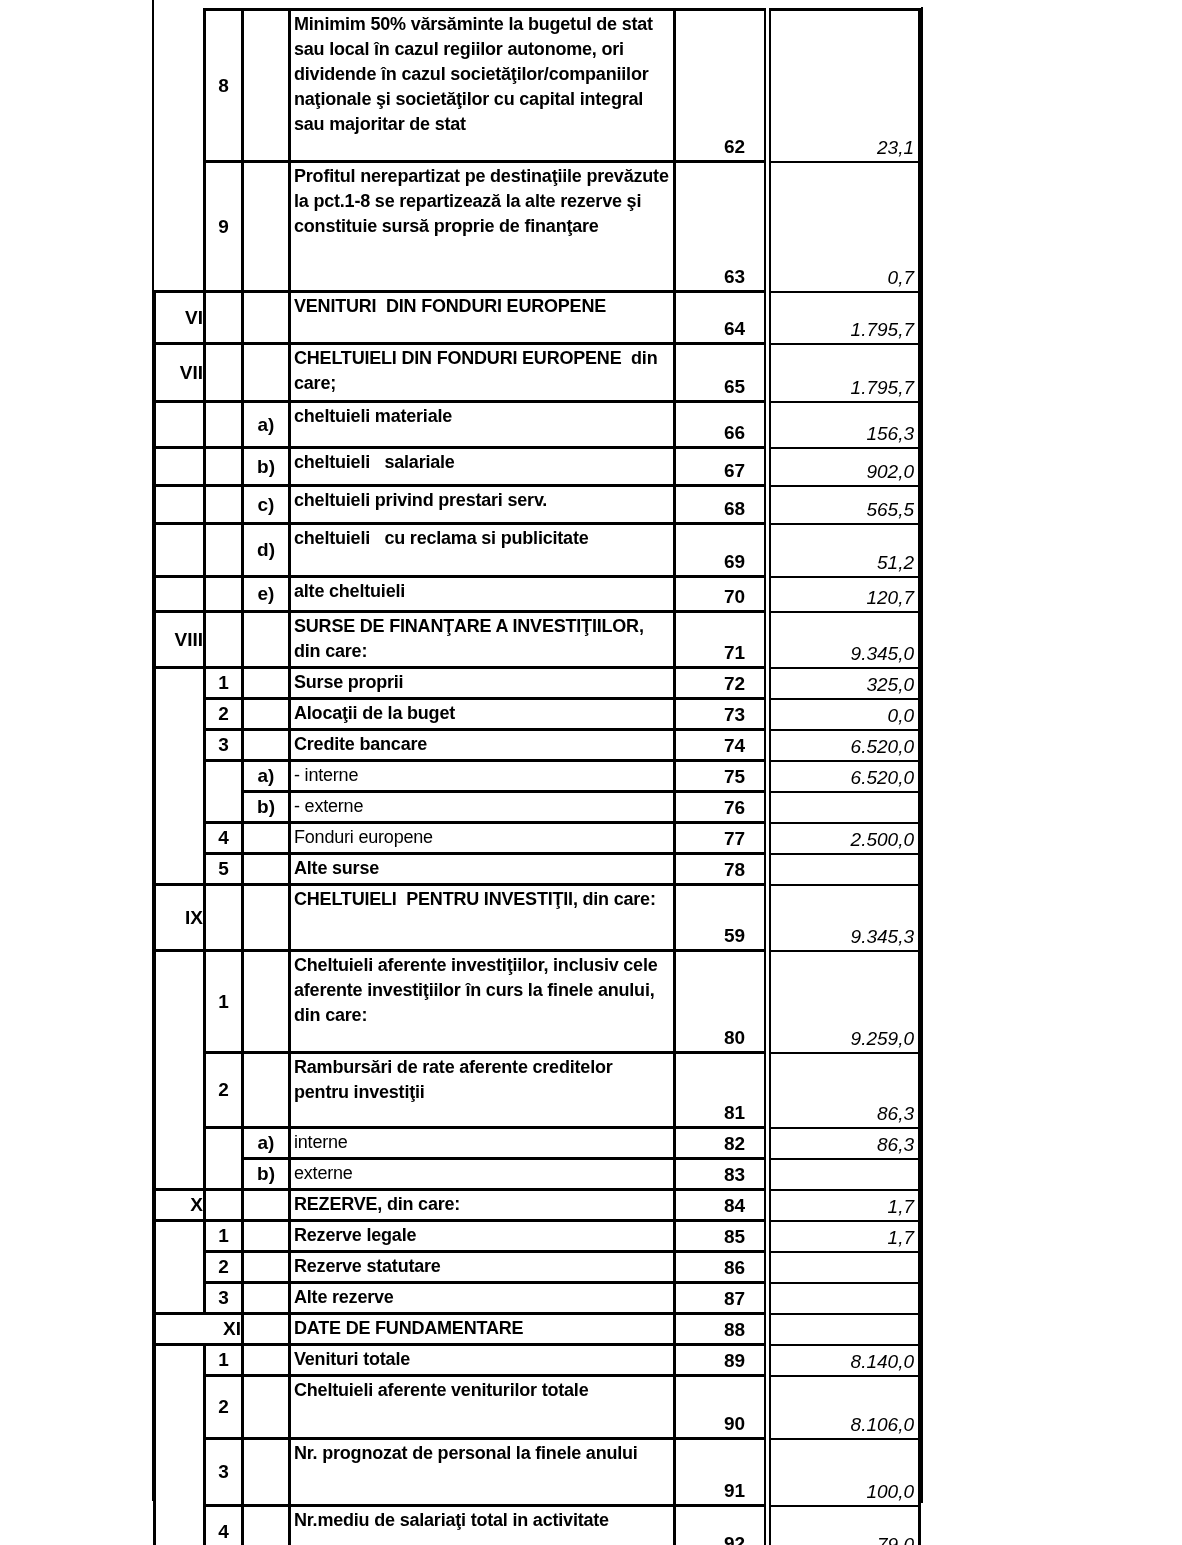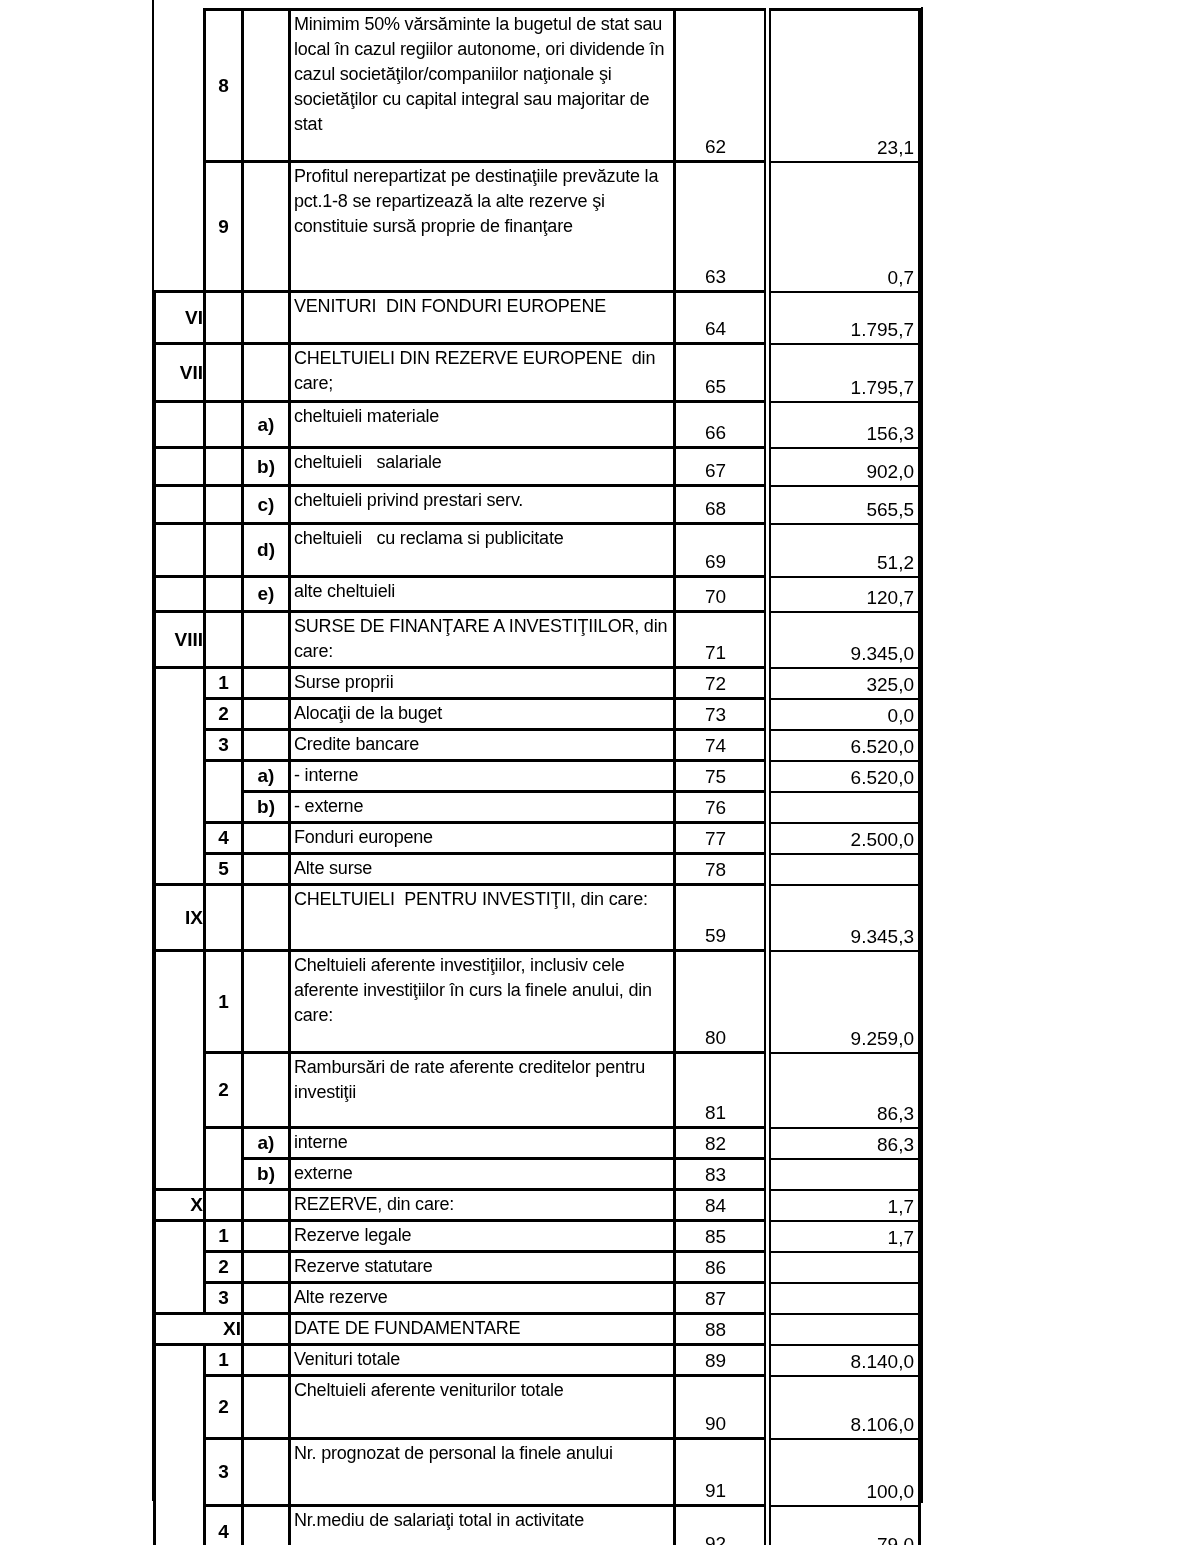--- a/index.html
+++ b/index.html
@@ -61,47 +61,48 @@
   td.lt {
     text-align: center;
     vertical-align: middle;
     font-weight: bold;
     font-size: 19px;
   }
   
   td.ds {
     text-align: left;
     vertical-align: top;
-    font-weight: normal;
+    font-weight: bold;
     font-size: 18px;
     line-height: 25px;
     letter-spacing: -0.2px;
     padding: 1px 2px 2px 3px;
     white-space: pre-wrap;
   }
   td.ds.light { font-weight: normal; }
   
   td.no {
-    text-align: left;
+    text-align: center;
     vertical-align: bottom;
-    font-weight: normal;
+    font-weight: bold;
     font-size: 19px;
     padding-bottom: 2px;
     padding-left: 29px;
   }
   
   td.vl {
     text-align: right;
     vertical-align: bottom;
     font-weight: normal;
     font-size: 19px;
     padding: 0 4px 2px 0;
     border-left: 7px double #000000;
     border-top-width: 2px;
     border-bottom-width: 2px;
+    font-style: italic;
   }
   td.vl.first { border-top-width: 3px; }
 </style>
 </head>
 <body>
 
 <div id="canvas">
   <div id="left-rule" class="vrule"></div>
   <div id="right-rule" class="vrule"></div>
 
@@ -139,21 +140,21 @@
       <td class="lt"></td>
       <td class="ds">VENITURI  DIN FONDURI EUROPENE</td>
       <td class="no">64</td>
       <td class="vl">1.795,7</td>
     </tr>
 
     <tr style="height:58px">
       <td class="rn">VII</td>
       <td class="nm"></td>
       <td class="lt"></td>
-      <td class="ds">CHELTUIELI DIN REZERVE EUROPENE  din care;</td>
+      <td class="ds">CHELTUIELI DIN FONDURI EUROPENE  din care;</td>
       <td class="no">65</td>
       <td class="vl">1.795,7</td>
     </tr>
 
     <tr style="height:46px">
       <td class="rn"></td>
       <td class="nm"></td>
       <td class="lt">a)</td>
       <td class="ds">cheltuieli materiale</td>
       <td class="no">66</td>

